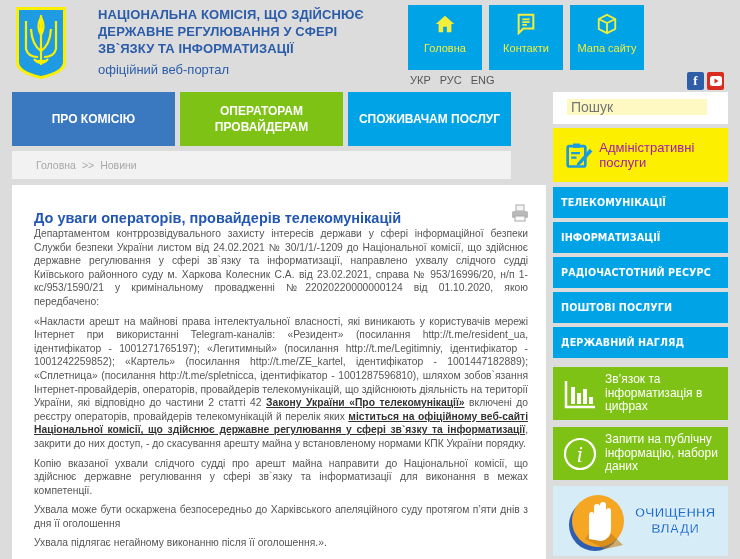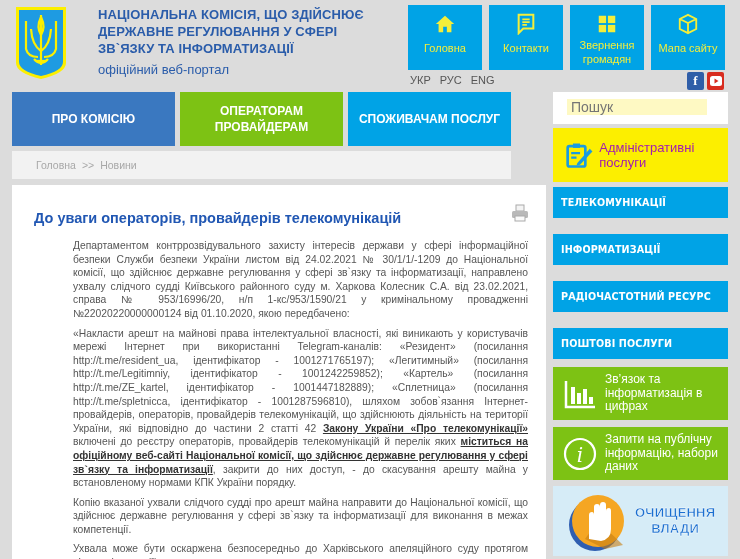--- a/index.html
+++ b/index.html
@@ -31,34 +31,34 @@
   .mi.blue { background: #3a78c0; }
   .mi.green { background: #7dc214; }
   .mi.cyan { background: #00a3e6; }
 
   .breadcrumb { position: absolute; left: 12px; top: 151px; width: 499px; height: 28px; background: #f2f2f2; padding: 8px 24px; font-size: 10.5px; color: #a8a8a8; }
   .breadcrumb span { cursor: pointer; }
   .breadcrumb .sep { margin: 0 6px; cursor: default; }
 
   
   .article { position: absolute; left: 12px; top: 185px; width: 534px; height: 374px; background: #fff; padding: 25px 18px 0 22px; }
-  .article h1 { color: #2157b3; font-size: 14.5px; font-weight: bold; margin-bottom: 13px; }
-  .article p { font-size: 10.3px; color: #555; line-height: 13.6px; text-align: justify; margin-bottom: 6px; margin-left: 39px; }
+  .article h1 { color: #2157b3; font-size: 14.5px; font-weight: bold; margin-bottom: 1px; }
+  .article p { font-size: 10.3px; color: #555; line-height: 13.6px; text-align: justify; margin-bottom: 6px; }
   .article p b { color: #333; text-decoration: underline; }
   .print { position: absolute; left: 499px; top: 19px; width: 18px; height: 18px; cursor: pointer; }
 
   
   .search-box { position: absolute; left: 553px; top: 92px; width: 175px; height: 32px; background: #fff; padding: 6px 14px; }
   .search-box input { width: 140px; height: 16px; border: none; background: #fef9c3; font-size: 14px; padding: 0 4px; color: #888; font-family: "Liberation Sans", sans-serif; }
   .admin { position: absolute; left: 553px; top: 128px; width: 175px; height: 54px; background: #fcef00; display: flex; align-items: center; padding-left: 12px; cursor: pointer; }
   .admin .ico { width: 32px; height: 32px; margin-right: 6px; }
   .admin .lbl { color: #a21caf; font-size: 13px; line-height: 15px; }
 
   .side-list { position: absolute; left: 553px; top: 187px; width: 175px; }
-  .side-list .si { height: 31px; background: #00a3e6; margin-bottom: 16px; color: #fff; font-family: "DejaVu Sans", sans-serif; font-weight: bold; font-size: 9.6px; display: flex; align-items: center; padding-left: 8px; letter-spacing: 0.1px; cursor: pointer; }
+  .side-list .si { height: 31px; background: #00a3e6; margin-bottom: 4px; color: #fff; font-family: "DejaVu Sans", sans-serif; font-weight: bold; font-size: 9.6px; display: flex; align-items: center; padding-left: 8px; letter-spacing: 0.1px; cursor: pointer; }
 
   .green-box { position: absolute; left: 553px; width: 175px; height: 53px; background: #7dc214; display: flex; align-items: center; padding-left: 10px; cursor: pointer; }
   .green-box .ico { width: 34px; height: 34px; margin-right: 8px; flex-shrink: 0; }
   .green-box .lbl { color: #fff; font-size: 12px; line-height: 13.5px; }
   .gb1 { top: 367px; }
   .gb2 { top: 427px; }
 
   .lustration { position: absolute; left: 553px; top: 486px; width: 175px; height: 70px; background: #d6ecf7; display: flex; align-items: center; padding-left: 12px; cursor: pointer; }
   .lustration .ico { width: 64px; height: 64px; margin-right: 6px; }
   .lustration .lbl { color: #1a6fd0; font-weight: bold; font-size: 13px; line-height: 16px; text-align: center; -webkit-text-stroke: 0.4px #fff; letter-spacing: 0.2px; }
@@ -94,29 +94,20 @@
       </svg>
     <span class="lbl">Головна</span>
   </div>
   <div class="tile">
     <svg class="ico" viewBox="0 0 24 24">
         <path d="M4 2 H20 V17 H9 L4 22 Z" fill="none" stroke="#f4ee3a" stroke-width="2.2"></path>
         <path d="M8 7 H16 M8 10 H16 M8 13 H13" stroke="#f4ee3a" stroke-width="2"></path>
       </svg>
     <span class="lbl">Контакти</span>
   </div>
-  <div class="tile two">
-    <svg class="ico" viewBox="0 0 24 24">
-        <rect x="3" y="3" width="8" height="8" fill="#f4ee3a"></rect>
-        <rect x="13" y="3" width="8" height="8" fill="#f4ee3a"></rect>
-        <rect x="3" y="13" width="8" height="8" fill="#f4ee3a"></rect>
-        <rect x="13" y="13" width="8" height="8" fill="#f4ee3a"></rect>
-      </svg>
-    <span class="lbl">Звернення громадян</span>
-  </div>
   <div class="tile">
     <svg class="ico" viewBox="0 0 24 24">
         <path d="M12 2 L21 6.5 V17.5 L12 22 L3 17.5 V6.5 Z M3 6.5 L12 11 L21 6.5 M12 11 V22" fill="none" stroke="#f4ee3a" stroke-width="2"></path>
       </svg>
     <span class="lbl">Мапа сайту</span>
   </div>
 </div>
 
 <div class="langs">
   <span>УКР</span>

